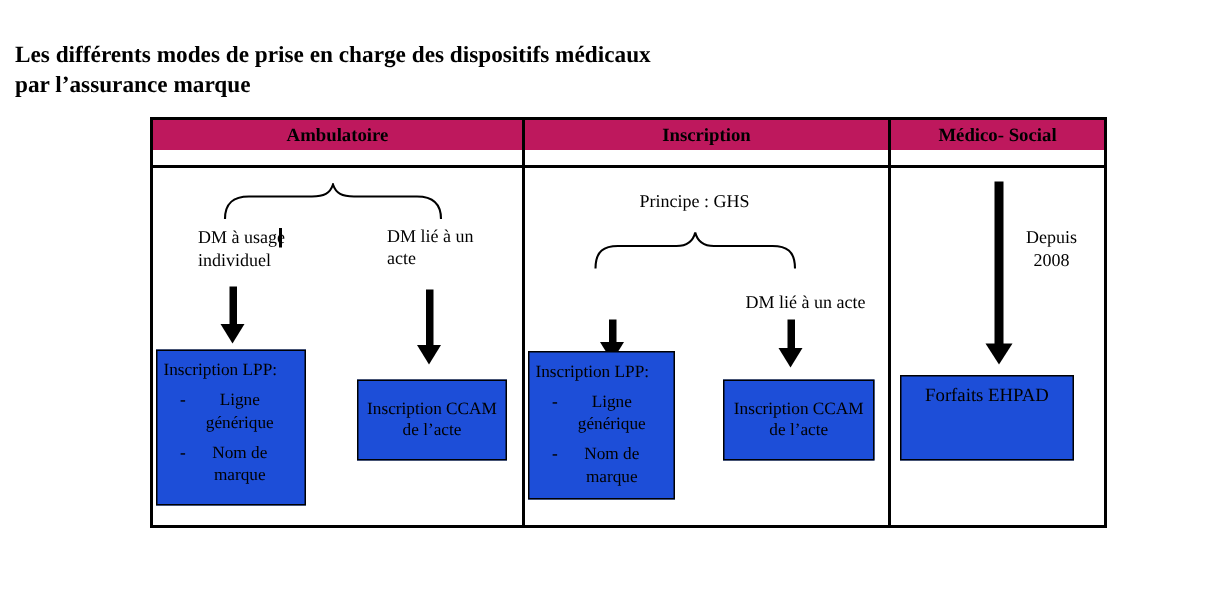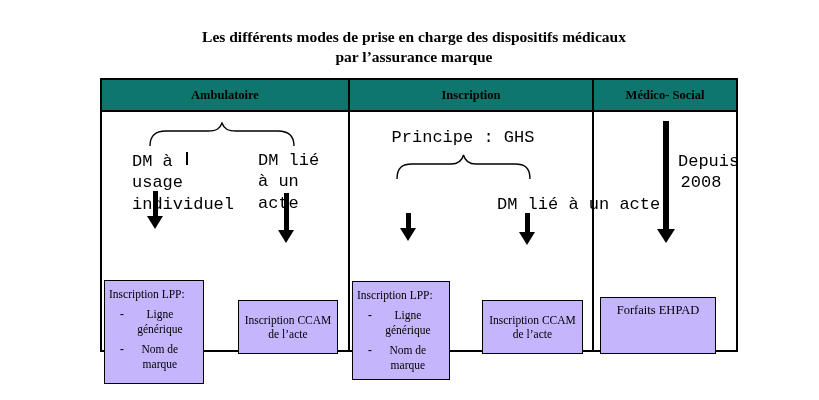--- a/index.html
+++ b/index.html
@@ -1,50 +1,50 @@
 <!DOCTYPE html>
 <html><head>
 <meta charset="utf-8">
 <style>
   html,body { margin:0; padding:0; background:#ffffff; }
   .page {
     position:relative; width:819px; height:400px; background:#ffffff;
     font-family:"Liberation Serif", serif; color:#000; overflow:hidden;
   }
   .title {
-    position:absolute; top:27px; left:10px; width:808px; text-align:center;
+    position:absolute; top:27px; left:10px; width:808px; 
     font-weight:bold; font-size:15.5px; line-height:1.28;
   }
   .dtable {
     position:absolute; left:100px; top:78px; width:638px; height:274px;
     border:2px solid #000; box-sizing:border-box;
   }
   .hdr {
-    position:absolute; top:0; height:30px; background:#0f766e;
+    position:absolute; top:0; height:20px; background:#be185d;
     display:flex; align-items:center; justify-content:center;
     font-weight:bold; font-size:12.5px;
   }
   .vline { position:absolute; top:0; width:2px; height:270px; background:#000; }
   .hline { position:absolute; left:0; top:30px; width:634px; height:2px; background:#000; }
-  .lbl { position:absolute; font-size:17px; line-height:1.25;font-family:Liberation Mono, monospace; }
+  .lbl { position:absolute; font-size:12px; line-height:1.25; }
   .nowrap { white-space:nowrap; }
   .center { text-align:center; }
   .brace { position:absolute; }
   .arr { position:absolute; width:16px; }
   .arr .sh { position:absolute; left:5.5px; top:0; bottom:11px; width:5px; background:#000; }
   .arr .hd { position:absolute; left:0; bottom:0; width:0; height:0;
              border-left:8px solid transparent; border-right:8px solid transparent;
              border-top:13px solid #000; }
   .arr.big { width:18px; }
   .arr.big .sh { left:6px; width:6px; bottom:12px; }
   .arr.big .hd { border-left:9px solid transparent; border-right:9px solid transparent;
                  border-top:14px solid #000; }
   .cyanbox {
-    position:absolute; background:#c4b5fd; border:1.5px solid #000;
-    box-sizing:border-box; font-size:11.5px; line-height:1.25;margin-top:47px;
+    position:absolute; background:#1d4ed8; border:1.5px solid #000;
+    box-sizing:border-box; font-size:11.5px; line-height:1.25;
   }
   .lpp-title { padding:6px 0 0 4px; }
   .lpp-item { display:flex; margin-top:6px; padding-left:15px; }
   .dash { font-weight:bold; margin-right:9px; }
   .lpp-item-text { width:54px; text-align:center; }
   .ccam { display:flex; flex-direction:column; align-items:center; justify-content:center;
           text-align:center; padding:2px 4px; }
   .ehpad { text-align:center; padding-top:5px; font-size:12.5px; }
   .cursor { position:absolute; width:1.5px; height:13px; background:#000; }
   .source {

